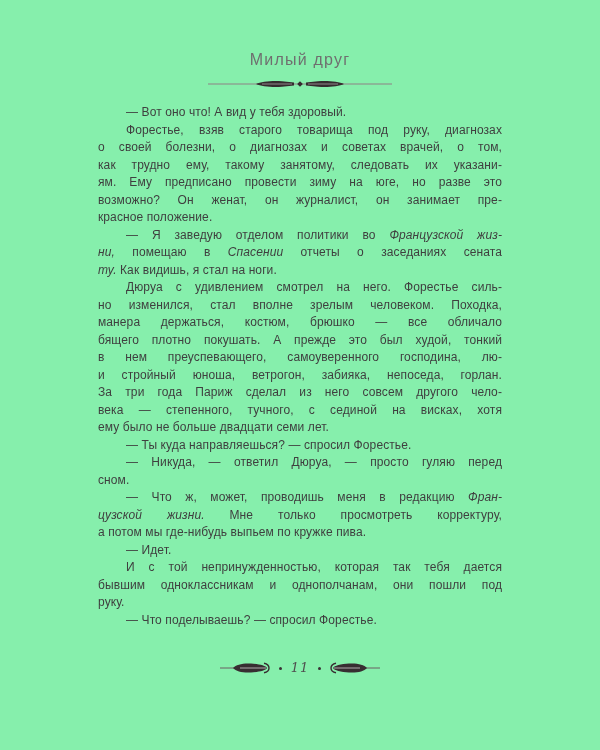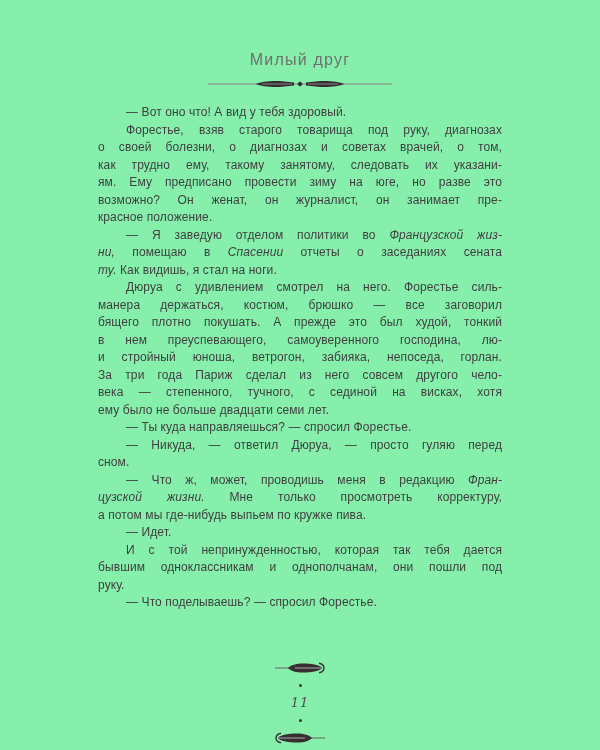--- a/index.html
+++ b/index.html
@@ -48,21 +48,20 @@
   .line i { font-style: italic; }
   .footer {
     position: absolute;
     top: 661px;
     left: 0;
     width: 100%;
     display: flex;
     justify-content: center;
     align-items: center;
     gap: 9px;
-    flex-direction: column;
   }
   .dot {
     width: 3px;
     height: 3px;
     border-radius: 50%;
     background: #3a3134;
     display: inline-block;
   }
   .page-number {
     font-family: "DejaVu Serif", serif;
@@ -101,21 +100,22 @@
         <div class="line">возможно? Он женат, он журналист, он занимает пре-</div>
         <div class="line last">красное положение.</div>
       </div>
       <div class="para">
         <div class="line indent">— Я заведую отделом политики во <i>Французской жиз-</i></div>
         <div class="line"><i>ни,</i> помещаю в <i>Спасении</i> отчеты о заседаниях сената</div>
         <div class="line last"><i>ту.</i> Как видишь, я стал на ноги.</div>
       </div>
       <div class="para">
         <div class="line indent">Дюруа с удивлением смотрел на него. Форестье силь-</div>
-        <div class="line">манера держаться, костюм, брюшко — все заговорил</div>
+        <div class="line">но изменился, стал вполне зрелым человеком. Походка,</div>
+        <div class="line">манера держаться, костюм, брюшко — все обличало</div>
         <div class="line">бящего плотно покушать. А прежде это был худой, тонкий</div>
         <div class="line">в нем преуспевающего, самоуверенного господина, лю-</div>
         <div class="line">и стройный юноша, ветрогон, забияка, непоседа, горлан.</div>
         <div class="line">За три года Париж сделал из него совсем другого чело-</div>
         <div class="line">века — степенного, тучного, с сединой на висках, хотя</div>
         <div class="line last">ему было не больше двадцати семи лет.</div>
       </div>
       <div class="para">
         <div class="line last indent">— Ты куда направляешься? — спросил Форестье.</div>
       </div>

